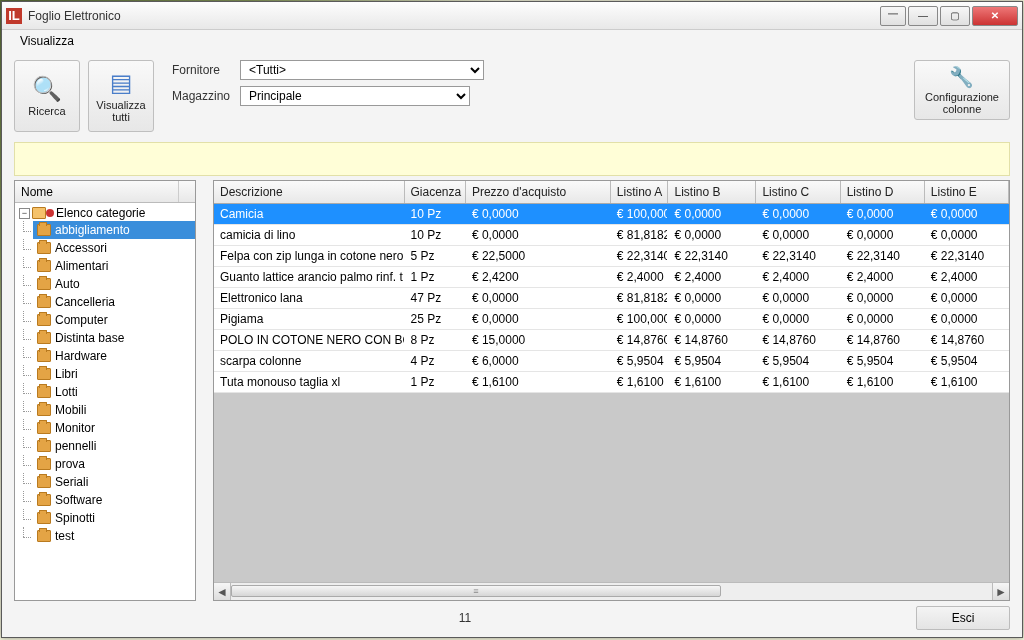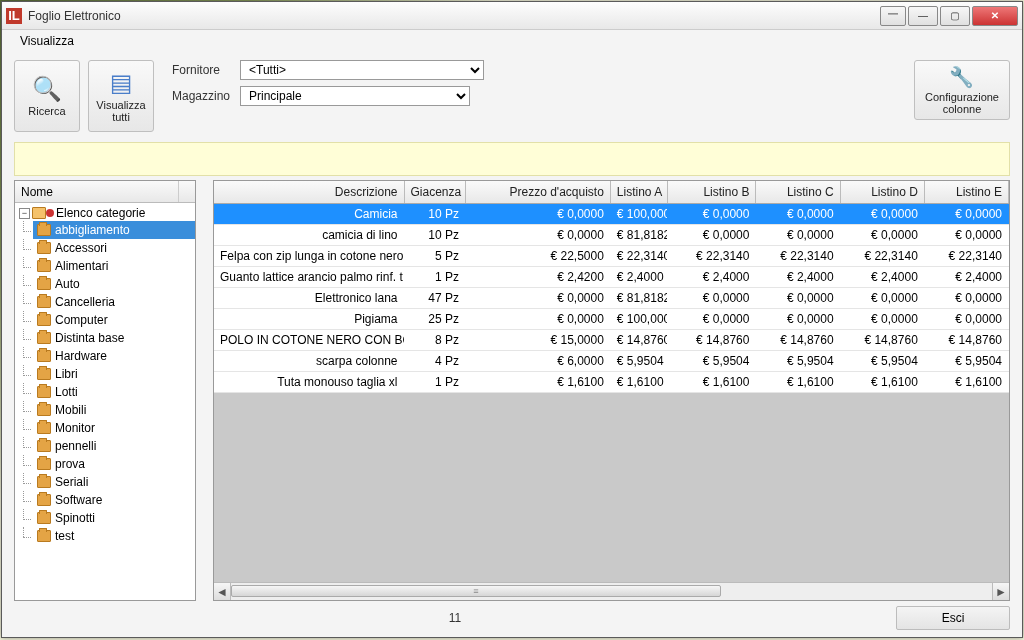--- a/index.html
+++ b/index.html
@@ -48,37 +48,37 @@
 .tree-root-row .dot { width:8px;height:8px;background:#c33;border-radius:50%; margin-left:-2px;}
 ul.tree { list-style:none; margin:0; padding:0 0 0 18px; }
 ul.tree li { position:relative; }
 ul.tree li::before { content:""; position:absolute; left:-10px; top:0; bottom:50%; border-left:1px dotted #999; }
 ul.tree li::after { content:""; position:absolute; left:-10px; top:10px; width:8px; border-top:1px dotted #999; }
 ul.tree li:last-child::before { bottom: auto; height:10px; }
 .tree-item { display:flex; align-items:center; gap:4px; padding:2px 4px; cursor:pointer; white-space:nowrap;}
 .tree-item.selected { background:#3a8edb; color:#fff; }
 .tree-item.selected .tree-node-icon { filter: none; }
 
-.grid-panel { flex:1; border:1px solid #999; background:#c9c9c9; display:flex; flex-direction:column; min-width:0;text-align:right; }
+.grid-panel { flex:1; border:1px solid #999; background:#c9c9c9; display:flex; flex-direction:column; min-width:0; }
 .grid-header { display:flex; background: linear-gradient(#fafafa,#e8e8e8); border-bottom:1px solid #aaa; }
 .grid-header .col { padding:4px 6px; border-right:1px solid #bbb; color:#222; overflow:hidden; white-space:nowrap; }
 .grid-body { background:#c9c9c9; flex:1; overflow:hidden; }
 .grid-rows { background:#fff; }
 .grid-row { display:flex; border-bottom:1px solid #e5e5e5; }
 .grid-row.selected { background:#1e90ff; color:#fff; }
 .grid-row .cell { padding:3px 6px; border-right:1px solid transparent; overflow:hidden; white-space:nowrap; text-overflow: clip; }
 .hs { height:18px; background:#eee; border-top:1px solid #bbb; display:flex; align-items:center; }
 .hs .arrow { width:17px; height:100%; display:flex; align-items:center; justify-content:center; color:#555; border-right:1px solid #bbb; cursor:pointer; background:linear-gradient(#f6f6f6,#ddd);}
 .hs .arrow.right{ border-left:1px solid #bbb; border-right:none; margin-left:auto;}
 .hs .track { flex:1; background:#eee; position:relative; height:100%; }
 .hs .thumb { position:absolute; left:0; top:2px; height:12px; width:490px; background:linear-gradient(#f6f6f6,#d6d6d6); border:1px solid #aaa; border-radius:2px; display:flex; align-items:center; justify-content:center; color:#888; font-size:9px; cursor:pointer;}
 
 .footer { height:32px; display:flex; align-items:center; padding: 0 12px 6px 12px; }
 .count { flex:1; text-align:center; color:#333; }
-.exit-btn { width:114px; height:24px; background:linear-gradient(#f4f4f4,#e4e4e4); border:1px solid #bcbcbc; border-radius:2px; cursor:pointer; display:flex; align-items:center; justify-content:center; }
+.exit-btn { width:94px; height:24px; background:linear-gradient(#f4f4f4,#e4e4e4); border:1px solid #bcbcbc; border-radius:2px; cursor:pointer; display:flex; align-items:center; justify-content:center; }
 
 
 .c0{width:200px;} .c1{width:64px;} .c2{width:152px;} .c3{width:60px;} .c4{width:92px;} .c5{width:88px;} .c6{width:88px;} .c7{width:88px;}
 
 
 .tree-body::-webkit-scrollbar{width:16px;}
 .tree-body::-webkit-scrollbar-track{background:#eee;}
 .tree-body::-webkit-scrollbar-thumb{background:linear-gradient(#e8e8e8,#ccc); border:1px solid #aaa;}
 </style>
 </head>

